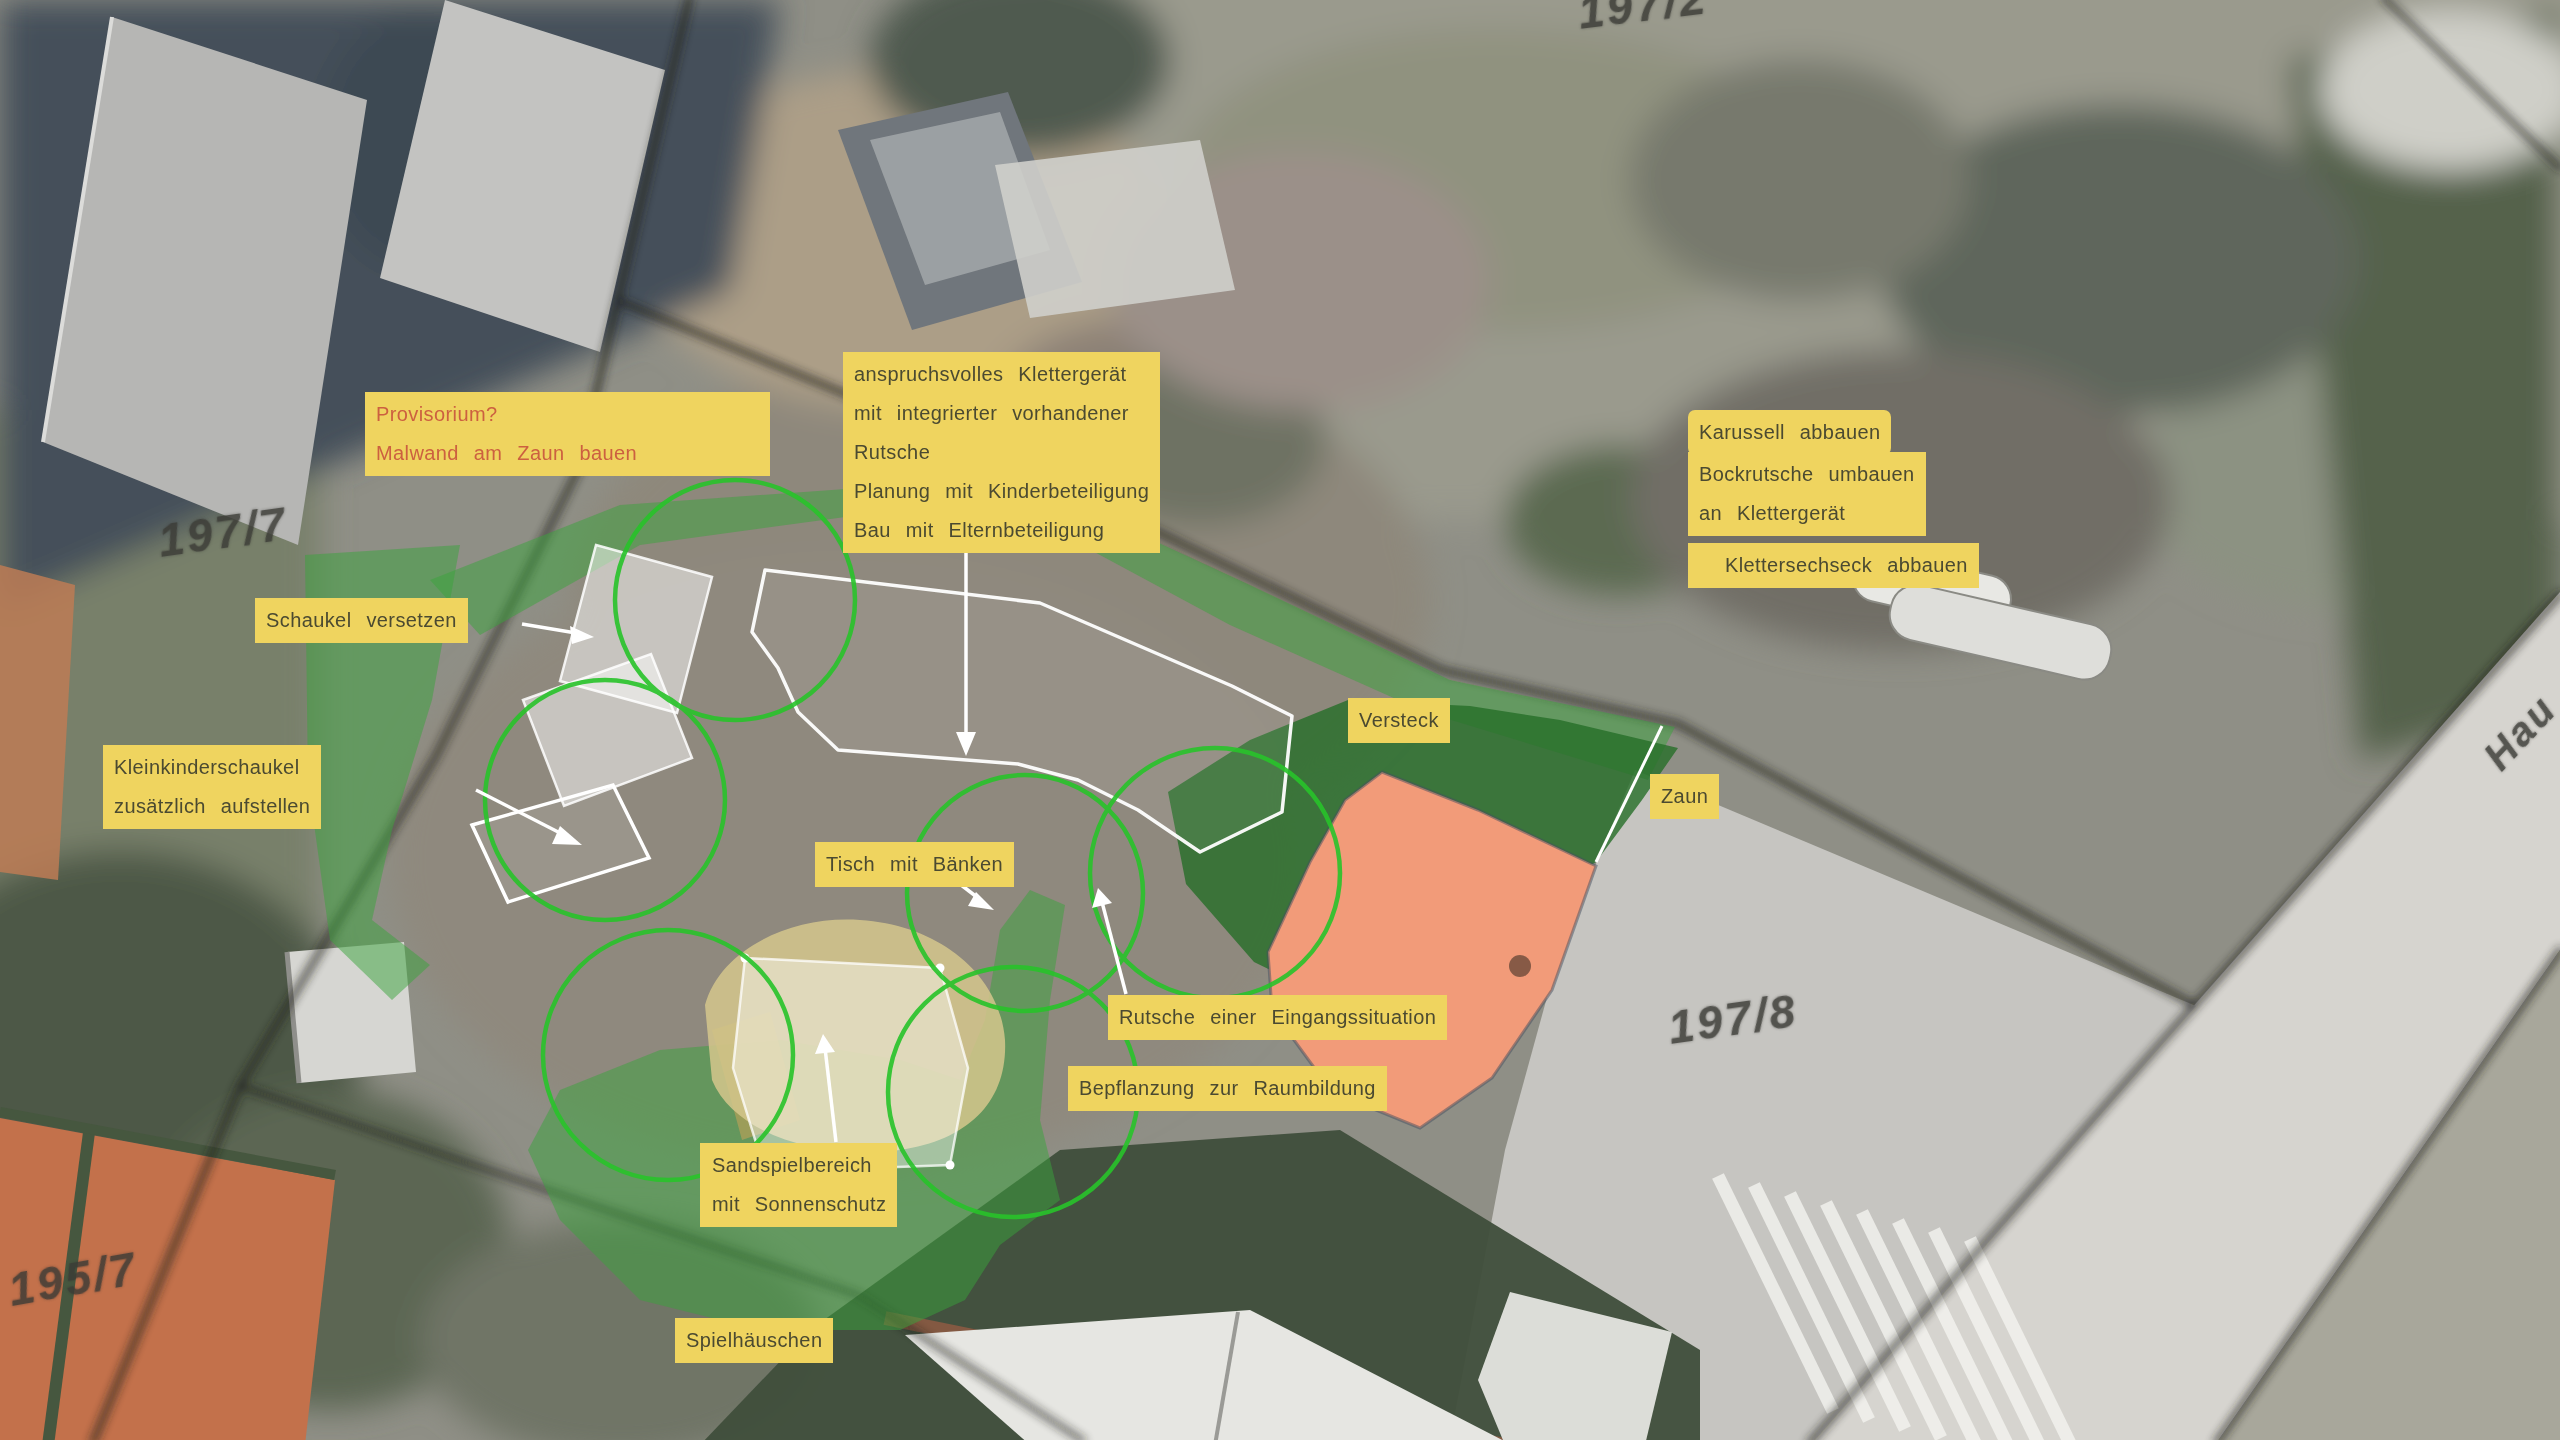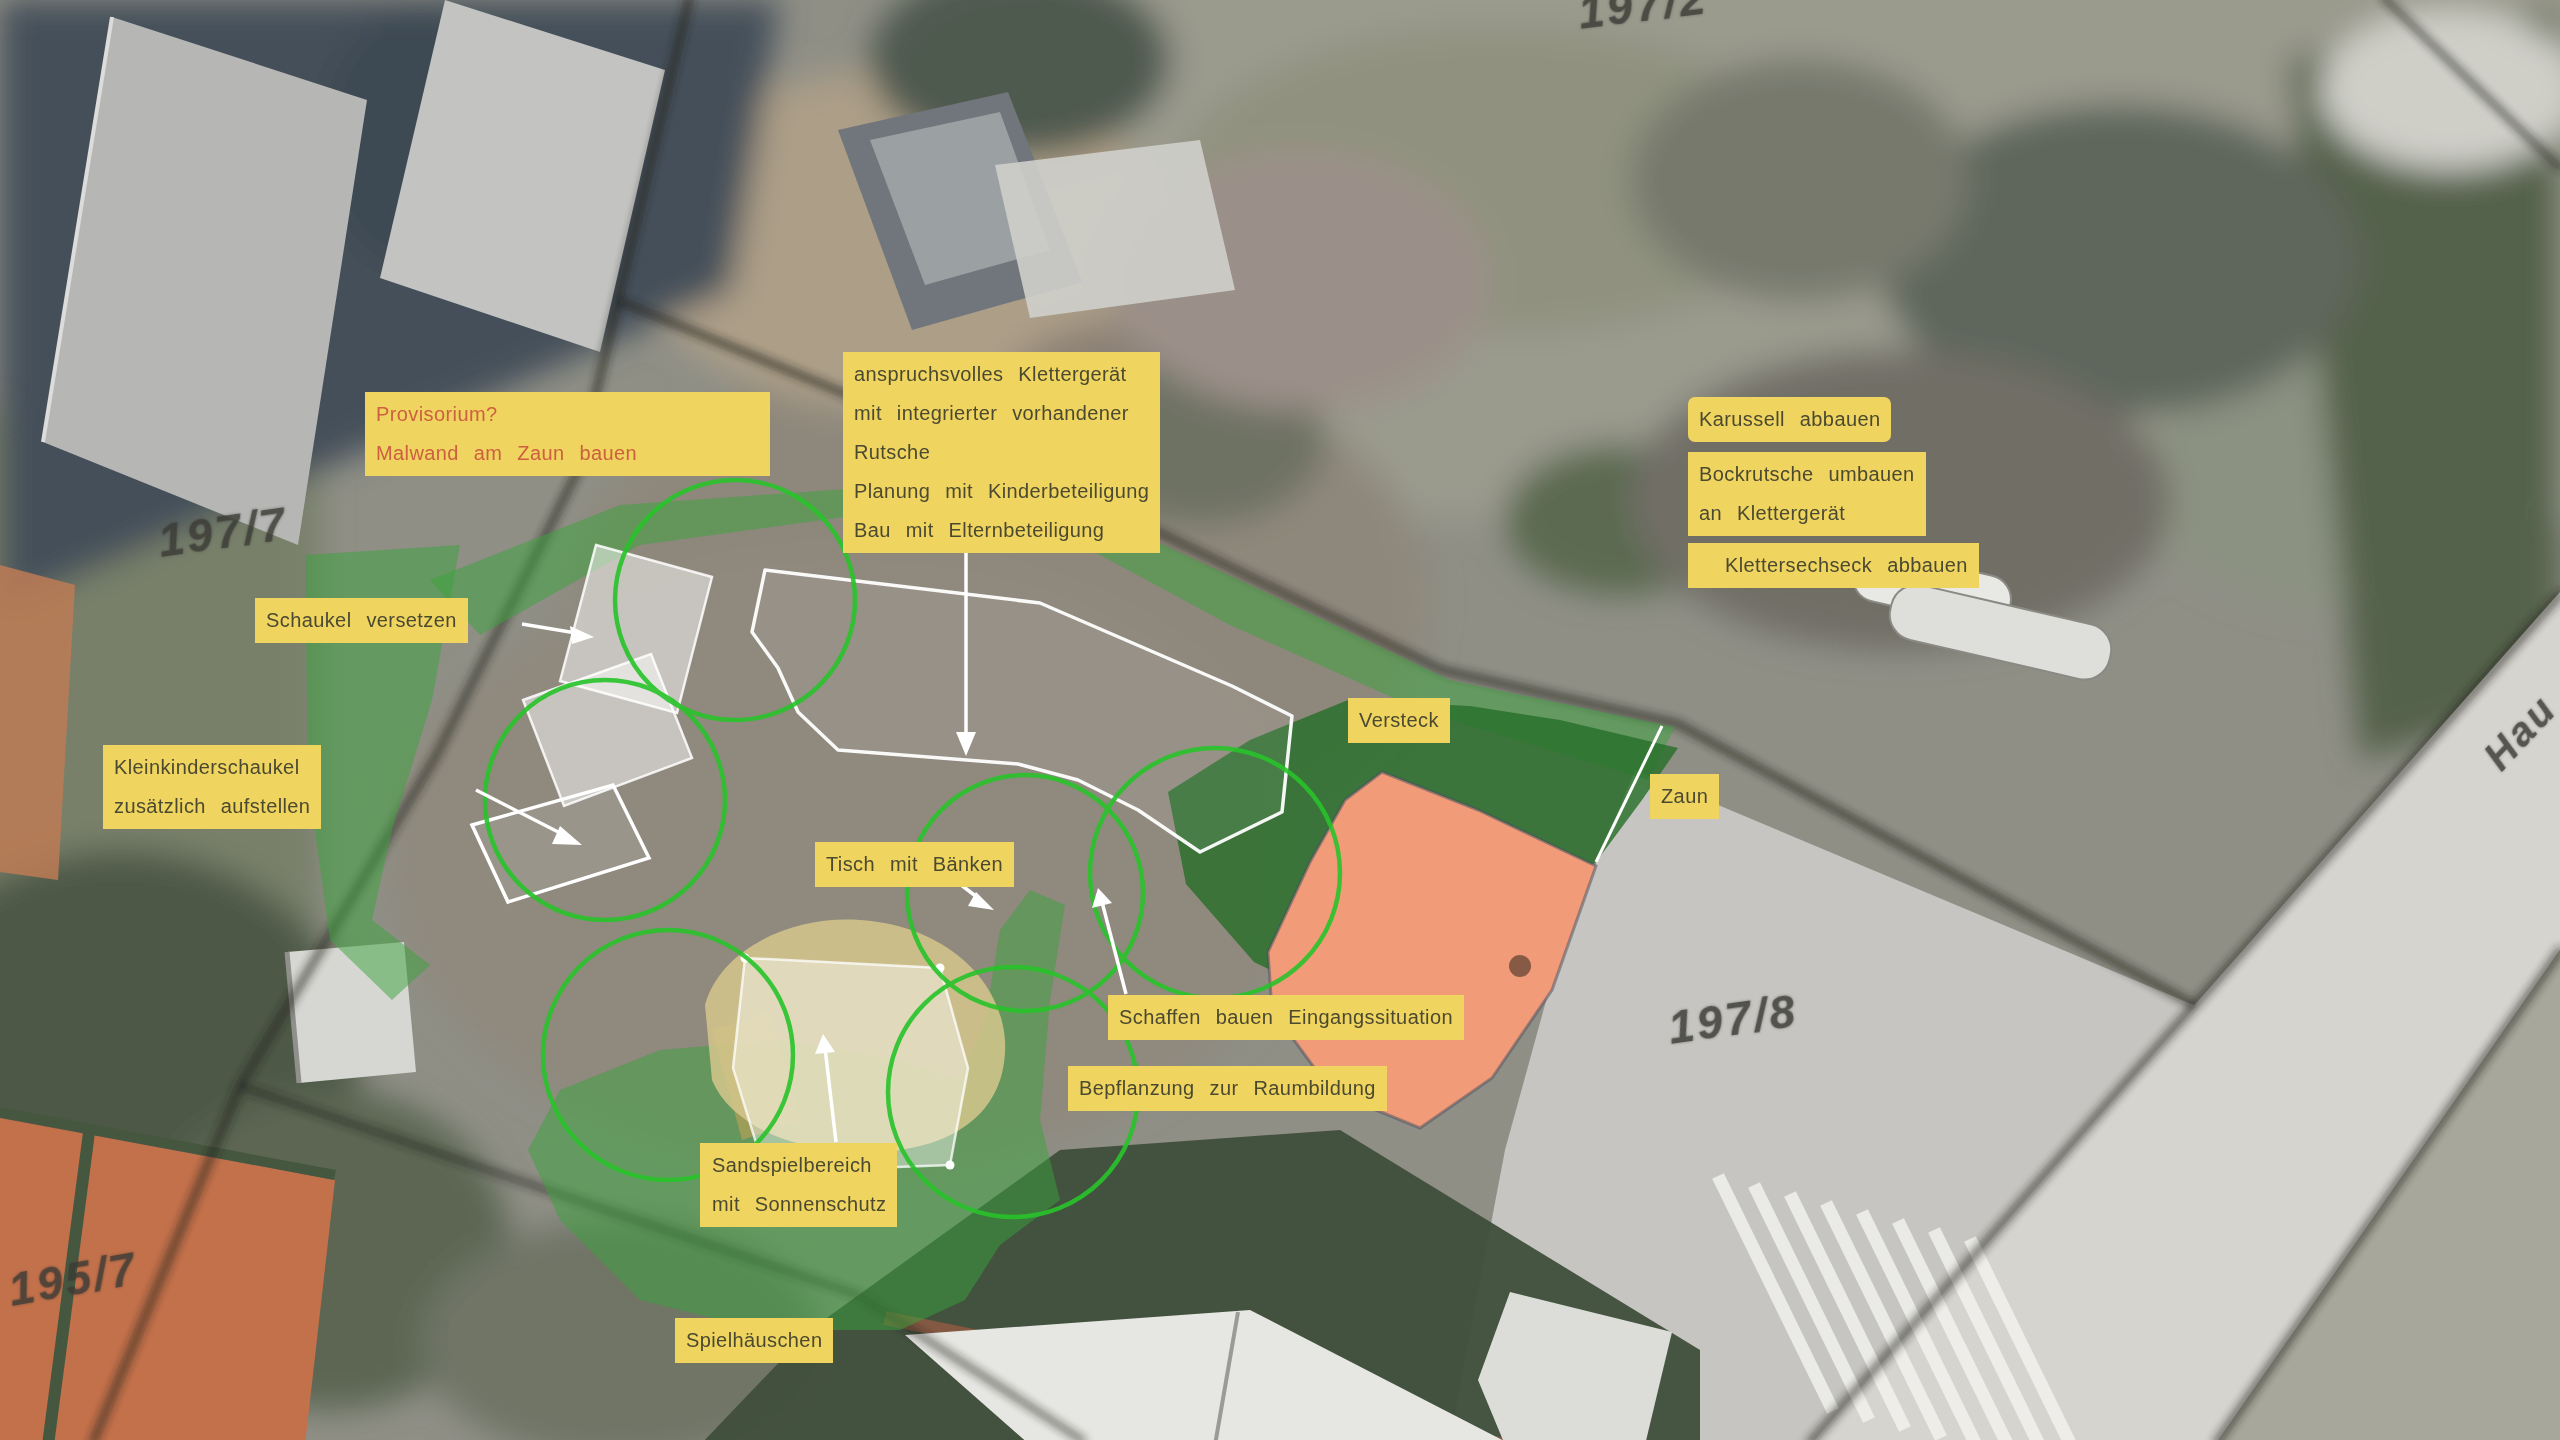--- a/index.html
+++ b/index.html
@@ -198,21 +198,21 @@
 </div>
 
 <div class="note" style="left:843px;top:352px;">
   <span>anspruchsvolles Klettergerät</span>
   <span>mit integrierter vorhandener</span>
   <span>Rutsche</span>
   <span>Planung mit Kinderbeteiligung</span>
   <span>Bau mit Elternbeteiligung</span>
 </div>
 
-<div class="note" style="left:1688px;top:397px;border-radius:7px;">
+<div class="note" style="left:1688px;top:410px;border-radius:7px;">
   <span>Karussell abbauen</span>
 </div>
 
 <div class="note" style="left:1688px;top:452px;">
   <span>Bockrutsche umbauen</span>
   <span>an Klettergerät</span>
 </div>
 
 <div class="note" style="left:1688px;top:543px;padding-left:37px;">
   <span>Klettersechseck abbauen</span>
@@ -233,21 +233,21 @@
 
 <div class="note" style="left:1348px;top:698px;">
   <span>Versteck</span>
 </div>
 
 <div class="note" style="left:1650px;top:774px;">
   <span>Zaun</span>
 </div>
 
 <div class="note" style="left:1108px;top:995px;">
-  <span>Schaffen bauen Eingangssituation</span>
+  <span>Rutsche einer Eingangssituation</span>
 </div>
 
 <div class="note" style="left:1068px;top:1066px;">
   <span>Bepflanzung zur Raumbildung</span>
 </div>
 
 <div class="note" style="left:700px;top:1143px;padding-left:12px;">
   <span>Sandspielbereich</span>
   <span>mit Sonnenschutz</span>
 </div>

